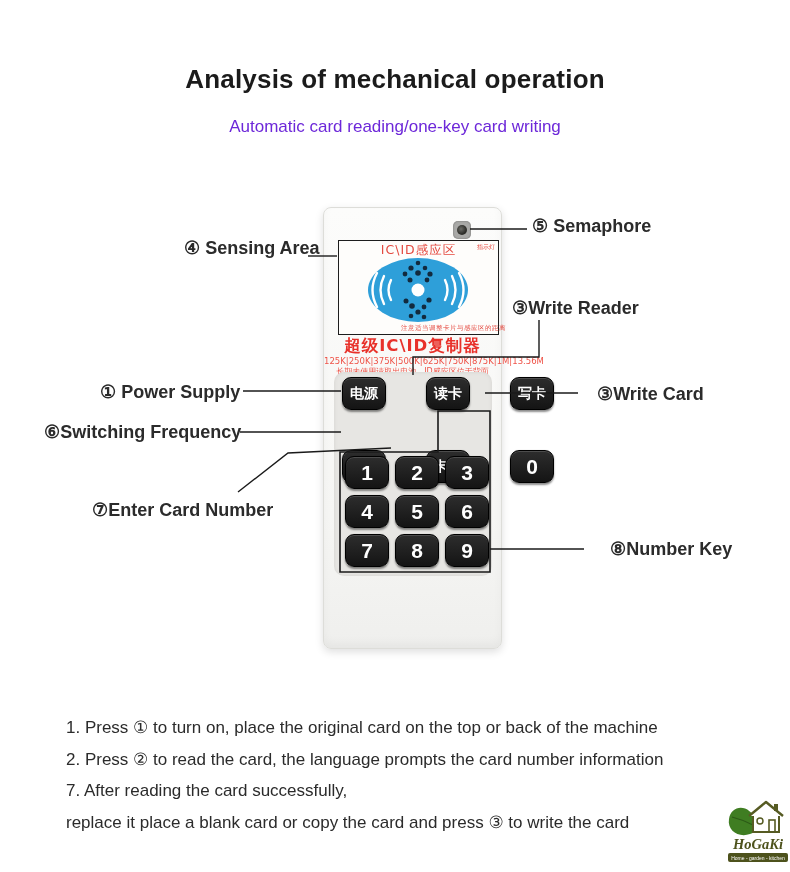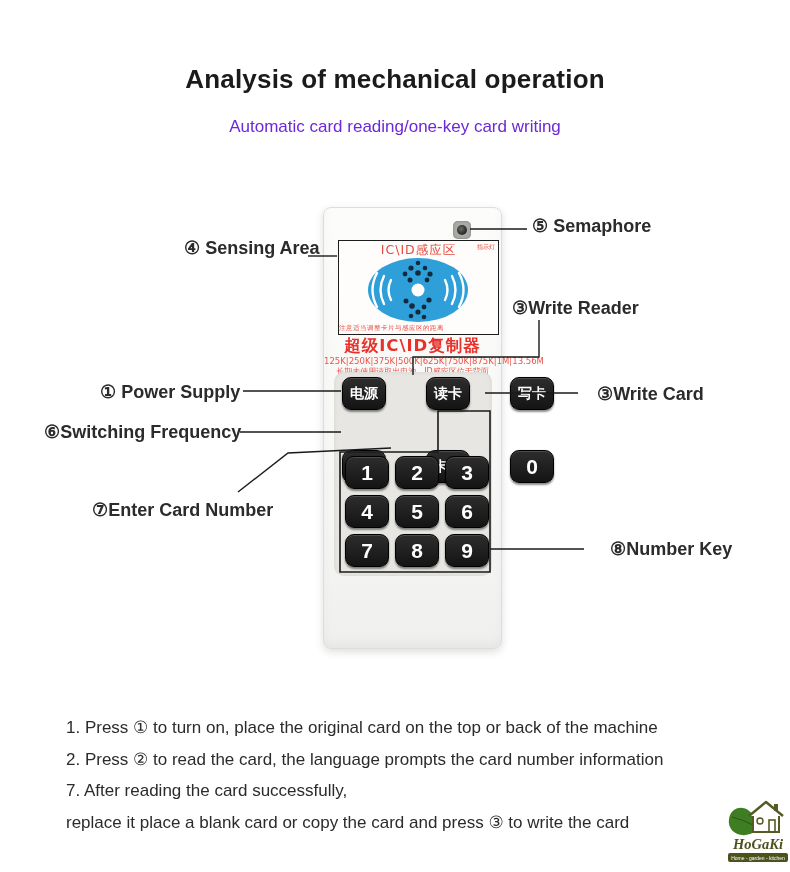--- a/index.html
+++ b/index.html
@@ -16,21 +16,21 @@
           background:linear-gradient(180deg,#fcfcfb 0%,#f6f6f4 70%,#efefed 100%);
           border:1px solid #ddddd9;box-shadow:0 3px 8px rgba(0,0,0,.13), inset 0 -5px 8px rgba(0,0,0,.04);}
   #led{left:129px;top:13px;width:18px;height:18px;background:#a9a9a7;border-radius:5px;
        box-shadow:inset 0 0 2px rgba(0,0,0,.4);}
   #led .dot{position:absolute;left:4px;top:4px;width:10px;height:10px;border-radius:50%;
             background:radial-gradient(circle at 40% 40%, #6b6b66 0%, #2e2e2a 60%);}
   #sense-box{left:14px;top:32px;width:159px;height:93px;border:1.5px solid #1d1d1d;background:#fefdfb;}
   .sense-title{position:absolute;top:1px;left:0;width:100%;text-align:center;font-size:12.5px;color:#e4493f;
                font-family:"DejaVu Sans", sans-serif;letter-spacing:1px;}
   .indicator-txt{position:absolute;top:2px;right:3px;font-size:6px;color:#e4493f;font-family:"DejaVu Sans", sans-serif;}
-  .sense-note{position:absolute;bottom:1px;left:0;width:100%;text-align:left;font-size:6.5px;color:#e4493f;
+  .sense-note{position:absolute;bottom:1px;left:8px;width:100%;text-align:right;font-size:6.5px;color:#e4493f;
               letter-spacing:.5px;font-family:"DejaVu Sans", sans-serif;}
   #sense-graphic{position:absolute;left:0;top:15px;}
   #product-name{left:0;top:127px;width:177px;text-align:center;font-size:16.5px;font-weight:bold;color:#e8312a;
                 letter-spacing:1px;font-family:"DejaVu Sans", sans-serif;}
   #freq-line{left:0;top:148px;width:177px;text-align:center;font-size:8.5px;color:#ef5348;font-family:"DejaVu Sans", sans-serif;}
   #battery-note{left:0;top:158px;width:177px;text-align:center;font-size:8px;color:#ef5348;font-family:"DejaVu Sans", sans-serif;}
   #keypad-panel{left:10px;top:164px;width:158px;height:204px;background:#e7e6e3;border-radius:10px;
                 box-shadow:inset 0 0 4px rgba(0,0,0,.08);}
   #fn-grid{left:18px;top:169px;display:grid;grid-template-columns:repeat(3,44px);grid-auto-rows:33px;
            column-gap:6px;row-gap:7px;gap:40px;}

